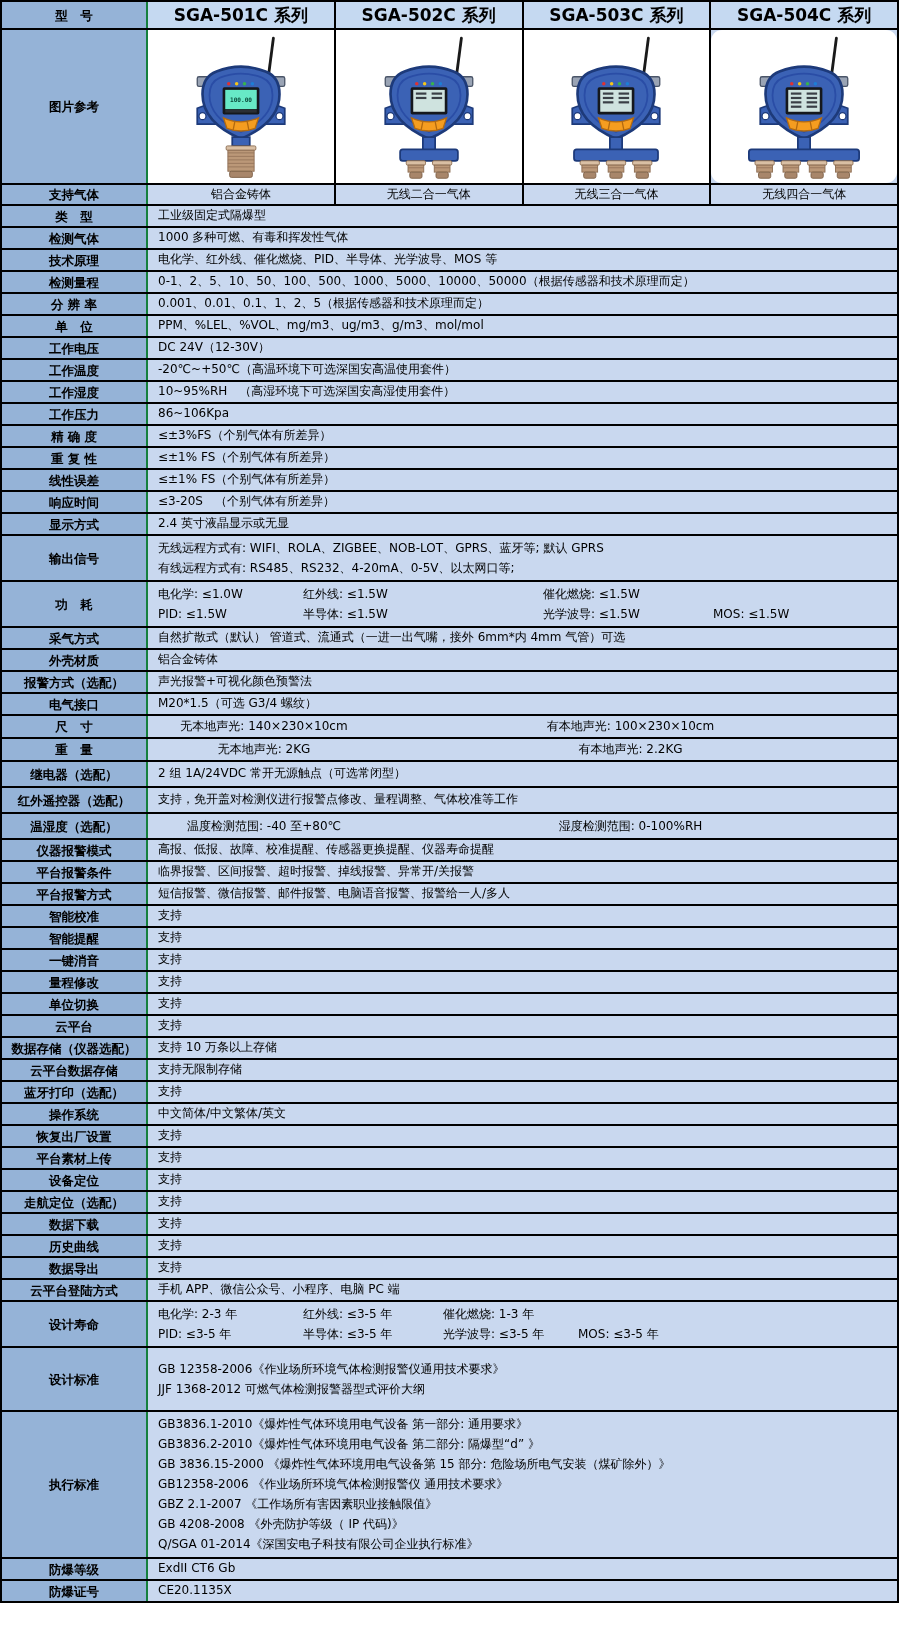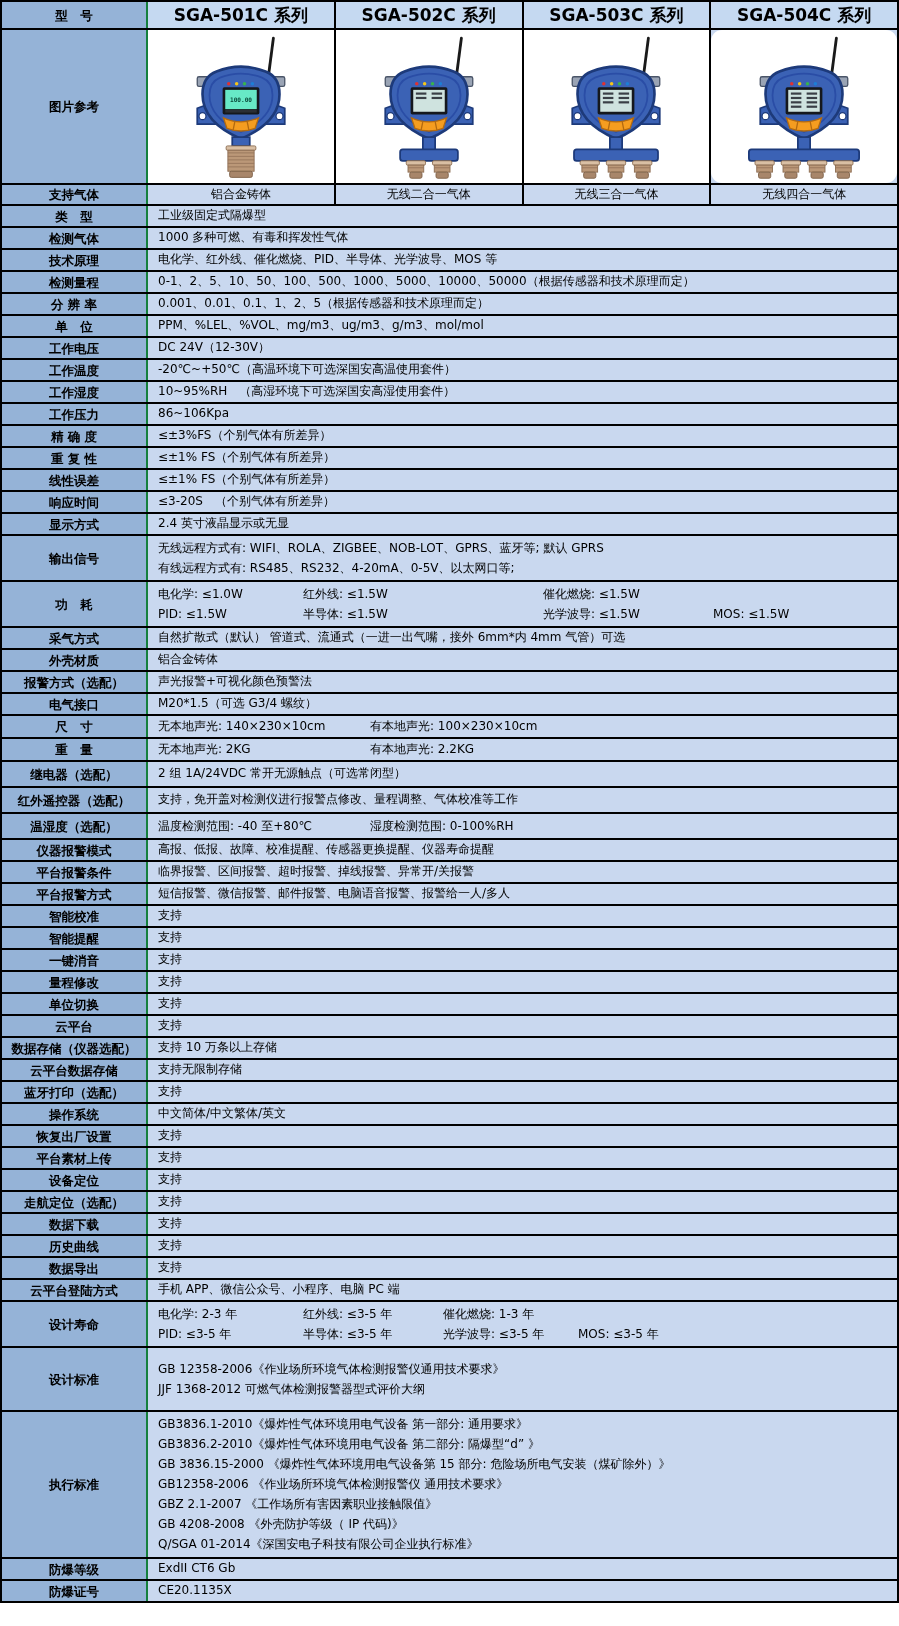--- a/index.html
+++ b/index.html
@@ -16,21 +16,21 @@
   .split .sub-cell{flex:1 1 0;border-right:2px solid #000;text-align:center;display:flex;
     align-items:center;justify-content:center;min-height:19px;box-sizing:border-box;}
   .split .sub-cell:last-child{border-right:none;border-radius:11px;}
   .header-row .label-cell{min-height:26px;}
   .header-row .sub-cell{background:#c5d9f1;font-weight:bold;font-size:17px;min-height:26px;text-align:center;}
   .image-row .sub-cell{background:#ffffff;min-height:153px;}
   .gas-row .sub-cell{background:#c9d8ef;font-size:12px;}
   .line{line-height:20px;white-space:nowrap;}
   .pw{display:grid;grid-template-columns:145px 240px 170px 1fr;}
   .life{display:grid;grid-template-columns:145px 140px 135px 1fr;}
-  .two{display:grid;grid-template-columns:212px 1fr;}
+  .two{display:grid;grid-template-columns:212px 1fr;text-align:center;}
   .seg{white-space:nowrap;}
   svg{display:block;}
 </style>
 </head>
 <body>
 
 <div class="spec-table">
 
   <div class="row header-row split">
     <div class="label-cell">型　号</div>

